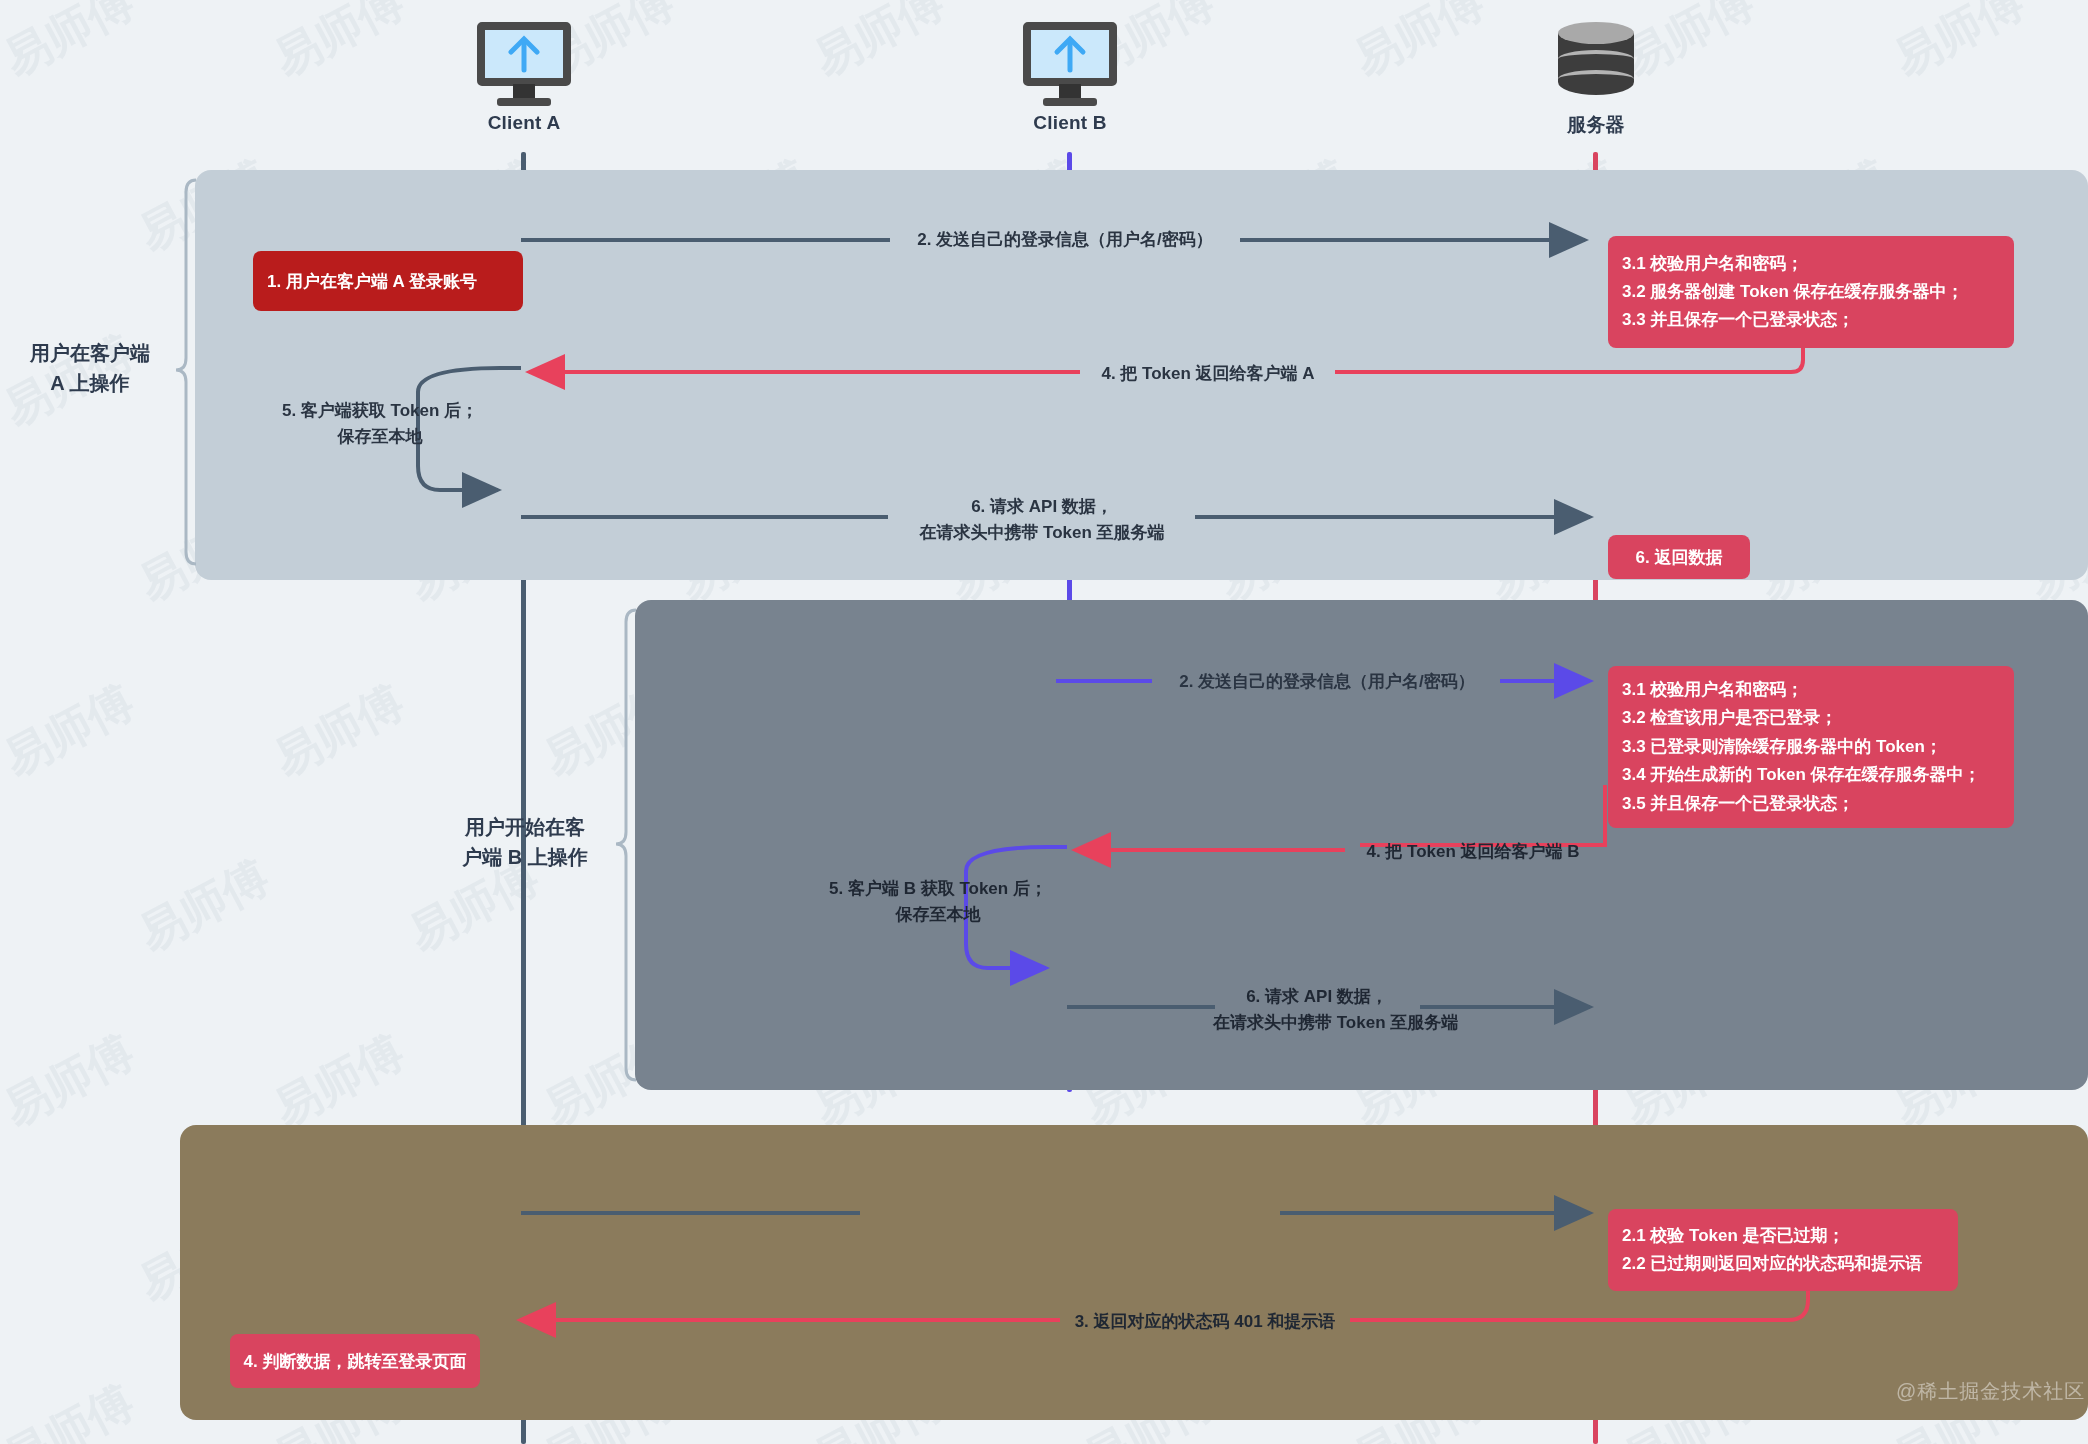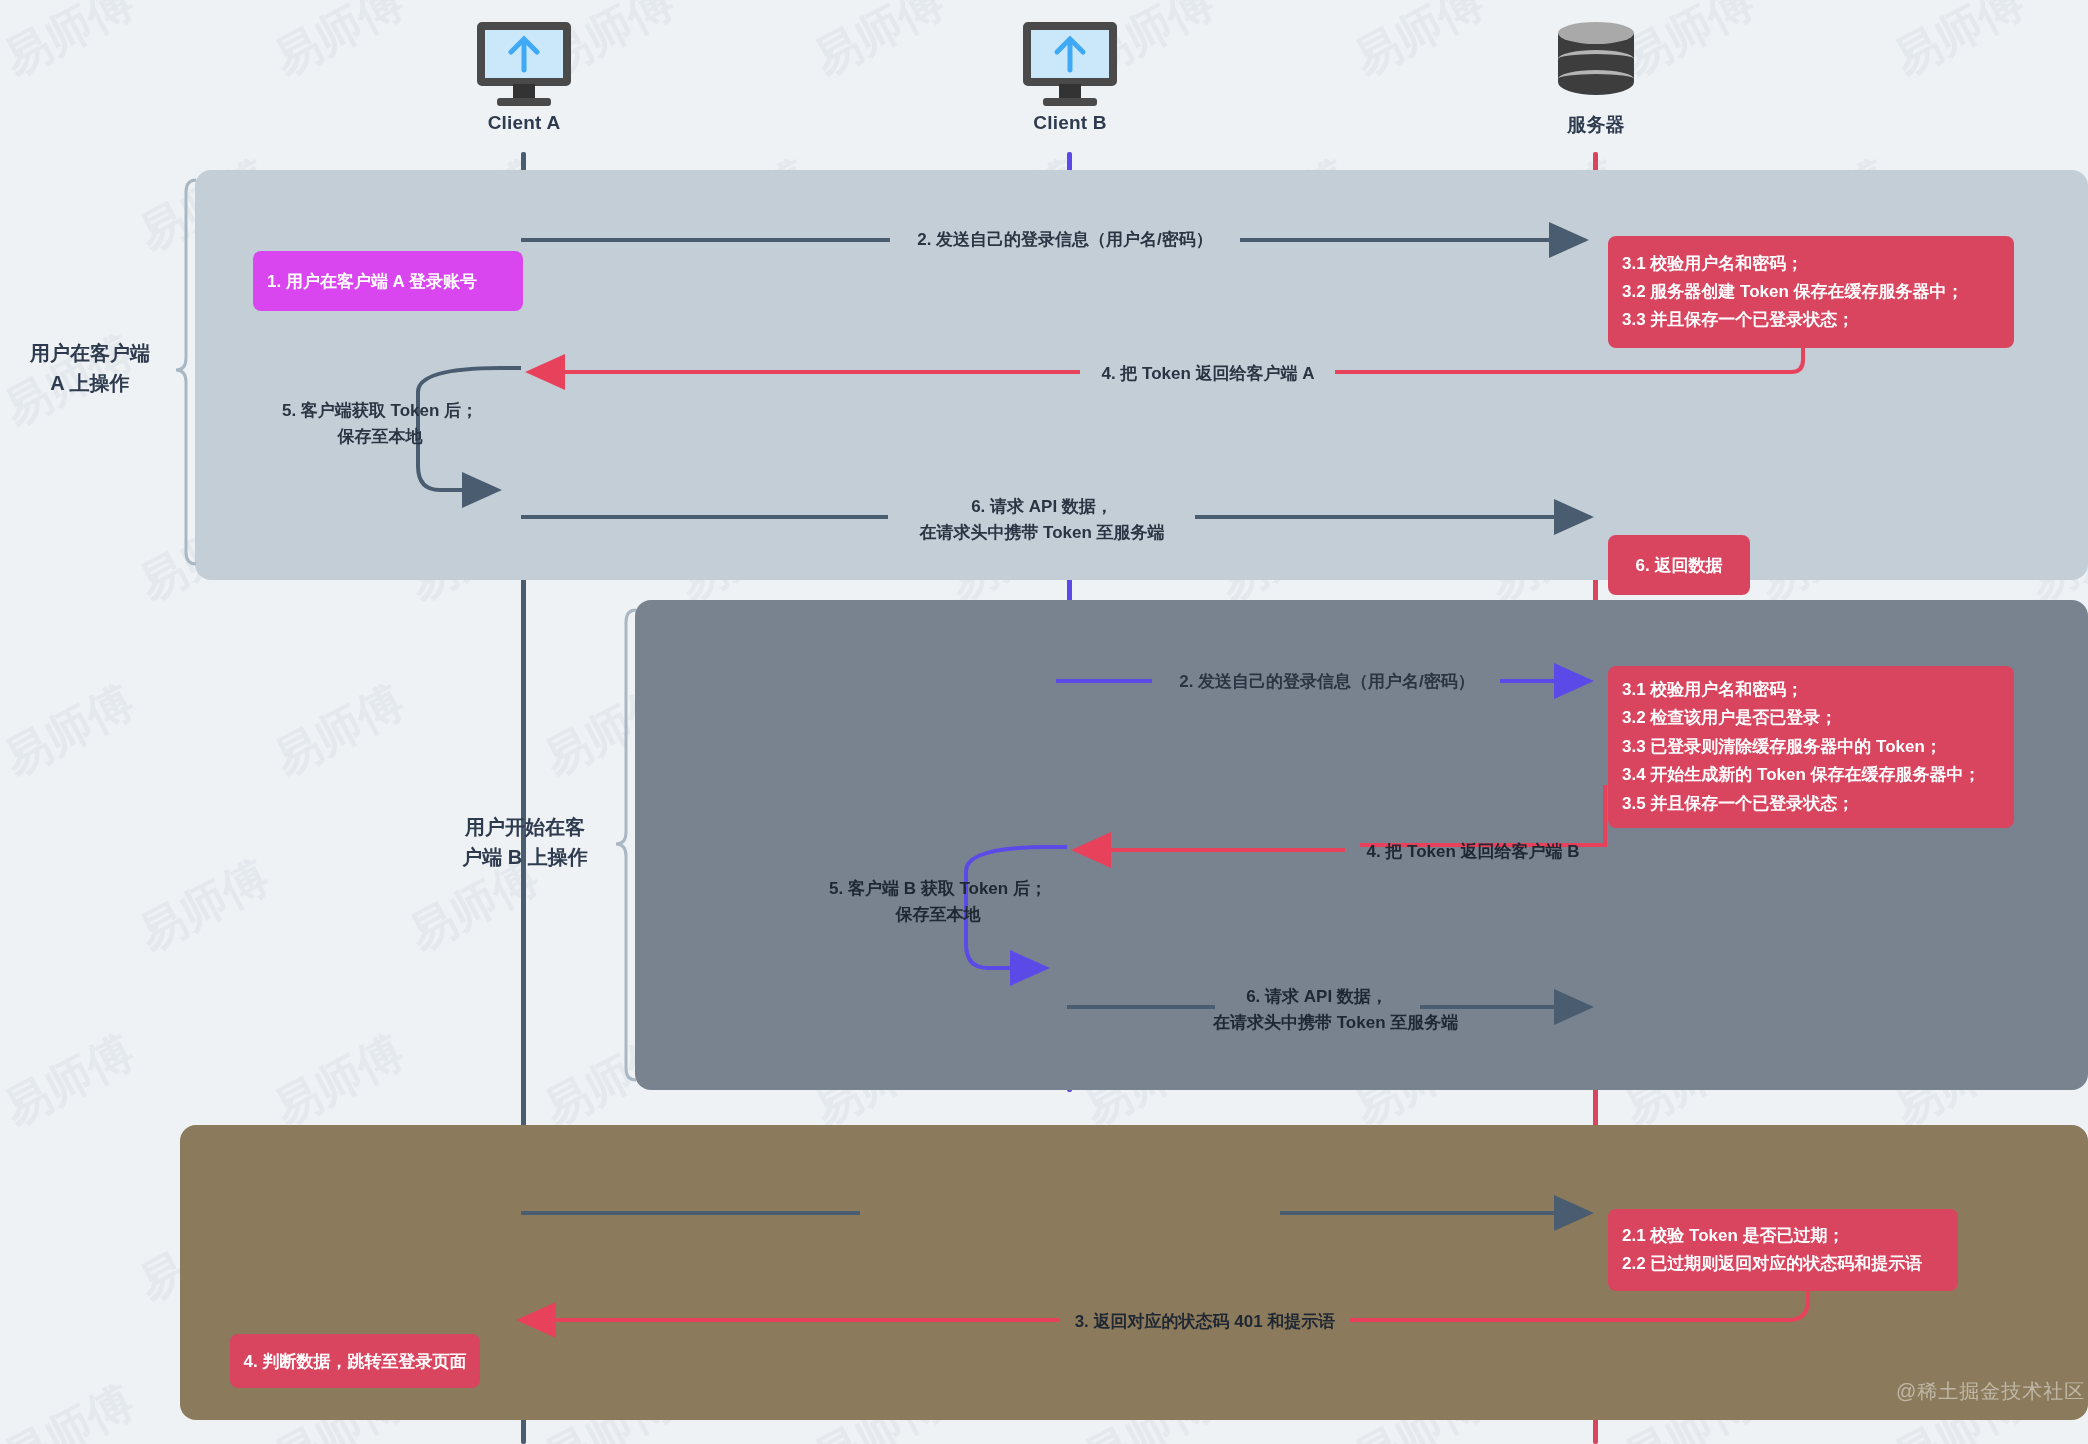--- a/index.html
+++ b/index.html
@@ -141,21 +141,21 @@
     z-index: 7;
     border-radius: 8px;
     color: #ffffff;
     font-weight: bold;
     box-sizing: border-box;
     display: flex;
     flex-direction: column;
     justify-content: center;
     margin-top: 41px;
   }
-  .note-dark   { background: #d946ef; }
+  .note-dark   { background: #b91c1c; }
   .note-red    { background: #d9445f; }
   .note-purple { background: #5b4ae8; }
   .note .line { white-space: nowrap; }
 
   
   .msg-label {
     position: absolute;
     z-index: 8;
     font-size: 17px;
     font-weight: bold;
@@ -391,21 +391,21 @@
   <div class="msg-label two-line" style="left:280px; top:398px; width:200px;">
     <div>5. 客户端获取 Token 后；</div>
     <div>保存至本地</div>
   </div>
 
   <div class="msg-label two-line" style="left:888px; top:494px; width:308px;">
     <div>6. 请求 API 数据，</div>
     <div>在请求头中携带 Token 至服务端</div>
   </div>
 
-  <div class="note note-red" style="left:1608px; top:494px; width:142px; height:60px; font-size:17px; padding:0 14px; align-items:center;">
+  <div class="note note-red" style="left:1608px; top:494px; width:142px; height:44px; font-size:17px; padding:0 14px; align-items:center;">
     <div class="line">6. 返回数据</div>
   </div>
 
 
   <div class="msg-label" style="left:1152px; top:670px; width:350px;">2. 发送自己的登录信息（用户名/密码）</div>
 
   <div class="note note-red" style="left:1608px; top:625px; width:406px; height:162px; font-size:17px; padding:0 14px; line-height:1.68;">
     <div class="line">3.1 校验用户名和密码；</div>
     <div class="line">3.2 检查该用户是否已登录；</div>
     <div class="line">3.3 已登录则清除缓存服务器中的 Token；</div>

